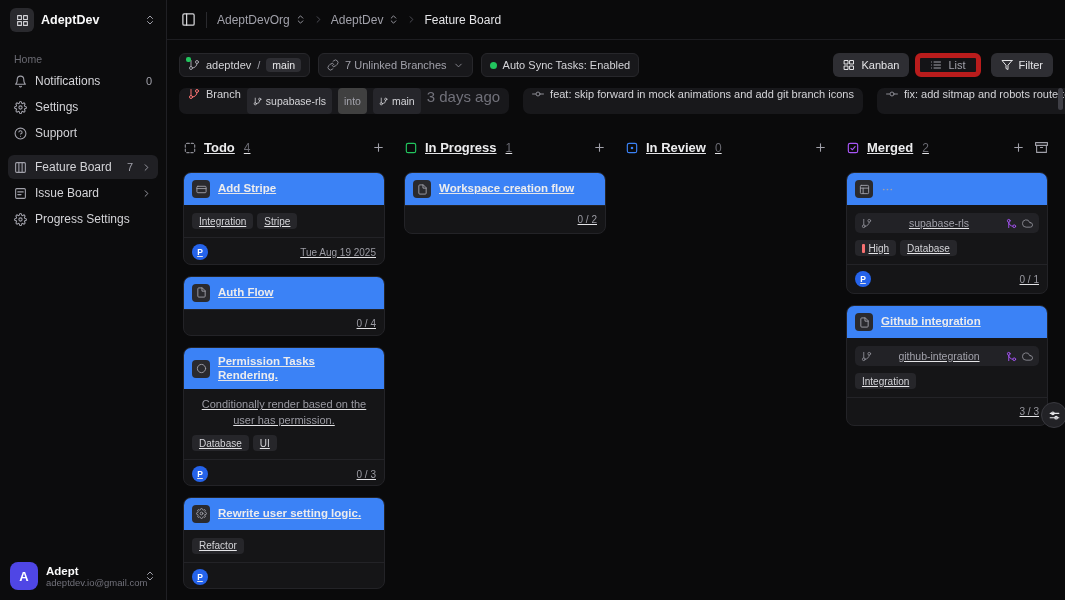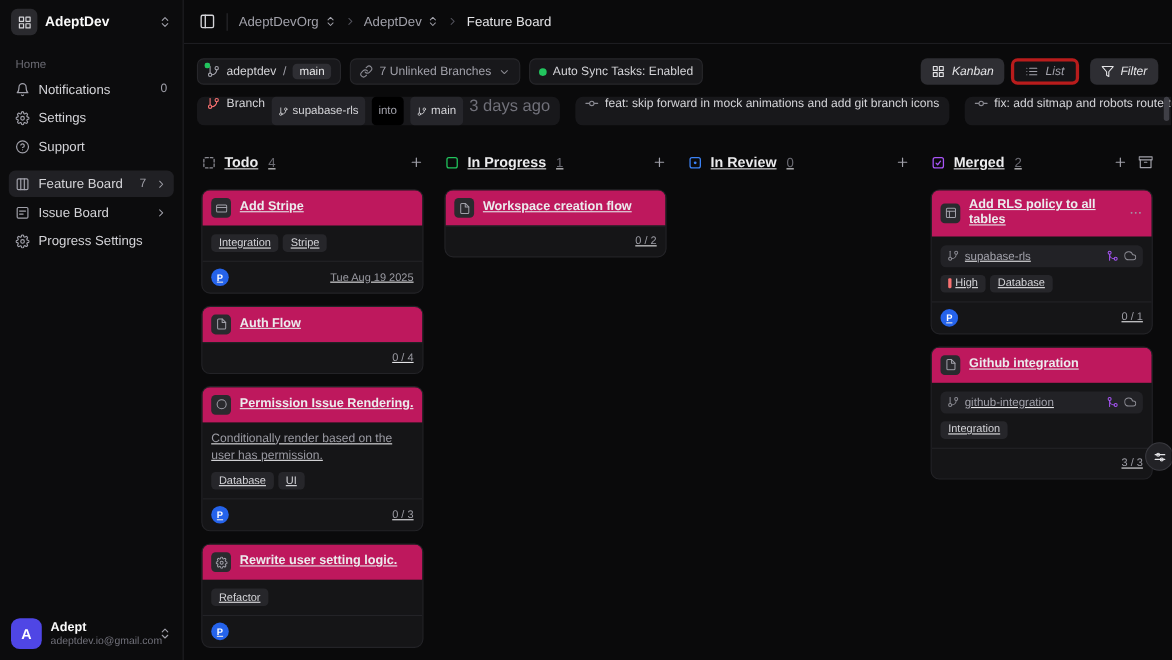--- a/index.html
+++ b/index.html
@@ -37,50 +37,50 @@
   .crumb.current { color:#e4e4e7; cursor:default; }
   .crumb-sep { color:#52525b; display:flex; }
 
   .toolbar { display:flex; align-items:center; gap:8px; padding:13px 12px 0; }
   .chip { display:flex; align-items:center; gap:6px; height:24px; padding:0 8px; background:#18181b; border:1px solid #27272b; border-radius:6px; font-size:11px; color:#d4d4d8; cursor:pointer; white-space:nowrap; }
   .chip .muted { color:#a1a1aa; }
   .mini-badge { background:#2e2e33; border-radius:4px; padding:1px 6px; font-size:10.5px; color:#e8e8ea; }
   .repo-ic { position:relative; display:flex; color:#a1a1aa; }
   .linked-dot { position:absolute; left:-2px; top:-2px; width:5px; height:5px; border-radius:2px; background:#22c55e; }
   .dot-green { width:7px; height:7px; border-radius:50%; background:#22c55e; flex:none; }
-  .toolbar-right { margin-left:auto; display:flex; gap:6px; align-items:center;font-style:italic; }
+  .toolbar-right { margin-left:auto; display:flex; gap:6px; align-items:center; }
   .btn { display:flex; align-items:center; gap:6px; height:24px; padding:0 10px; border-radius:6px; font-size:11px; color:#e4e4e7; cursor:pointer; white-space:nowrap; }
   .btn.solid { background:#2e2e33; }
-  .btn.outline { background:#141417; border:3px solid #b91c1c; color:#a1a1aa; }
+  .btn.outline { background:#141417; border:5px solid #b91c1c; color:#a1a1aa; }
   .btn .ic { display:flex; color:inherit; }
 
   .branch-strip { display:flex; align-items:center; gap:14px; padding:11px 12px 0; overflow:hidden; }
   .pill { display:flex; gap:6px; height:26px; padding:0 9px; background:#18181b; border-radius:7px; font-size:11px; color:#d4d4d8; cursor:pointer; white-space:nowrap; flex:none; }
   .ic-red { color:#f87171; display:flex; }
   .ic-gray { color:#8b8b93; display:flex; }
   .b-chip { display:flex; align-items:center; gap:4px; background:#26262b; border-radius:4px; padding:2px 6px; font-size:10.5px; color:#d4d4d8; }
-  .b-chip.dark { background:#000000; color:#a1a1aa; }
+  .b-chip.dark { background:#404040; color:#a1a1aa; }
   .pill .time { color:#71717a; font-size:15px; }
 
   
   .board { flex:1; display:flex; gap:19px; padding:26px 16px 0; overflow:hidden; }
   .column { width:202px; min-width:202px; display:flex; flex-direction:column;text-decoration:underline; }
   .col-header { display:flex; align-items:center; gap:7px; margin-bottom:17px; }
   .col-icon { display:flex; flex:none; }
   .col-title { font-size:13px; font-weight:700; color:#ececee; }
   .col-count { font-size:12px; color:#6b6b73; margin-left:2px; }
   .col-actions { margin-left:auto; display:flex; gap:10px; color:#a1a1aa; align-items:center; }
   .col-actions .act { display:flex; cursor:pointer; }
 
   .card { background:#151517; border:1px solid #232327; border-radius:8px; margin-bottom:11px; overflow:hidden; cursor:pointer; }
-  .card-header { display:flex; align-items:center; gap:8px; background:#be185d; padding:7px 8px; }
+  .card-header { display:flex; align-items:center; gap:8px; background:#3b82f6; padding:7px 8px; }
   .card-icon { width:18px; height:18px; border-radius:4px; background:#2a2a2e; display:flex; align-items:center; justify-content:center; color:#a1a1aa; flex:none; }
   .card-title { font-size:11.5px; font-weight:700; color:#ececee; flex:1; line-height:1.2; }
   .card-more { color:#a1a1aa; display:flex; cursor:pointer; }
-  .card-body { padding:8px; display:flex; flex-direction:column; gap:7px; }
+  .card-body { padding:8px; display:flex; flex-direction:column; gap:7px;text-align:center; }
   .card-desc { font-size:11px; color:#9b9ba3; line-height:1.4; }
   .tags { display:flex; flex-wrap:wrap; gap:4px; }
   .tag { display:flex; align-items:center; gap:4px; background:#26262a; border-radius:4px; padding:2.5px 7px; font-size:10px; color:#d4d4d8; }
   .tag .bar { width:2.5px; height:9px; border-radius:1px; flex:none; }
   .branch-row { display:flex; align-items:center; gap:5px; background:#222226; border-radius:5px; padding:4px 6px; font-size:10.5px; color:#a1a1aa; }
   .branch-row .name { flex:1; white-space:nowrap; overflow:hidden; }
   .ic-purple { color:#a855f7; display:flex; }
   .card-footer { display:flex; align-items:center; border-top:1px solid #232327; padding:6px 8px; min-height:28px; }
   .avatar-sm { width:16px; height:16px; border-radius:50%; background:#2563eb; color:#fff; font-size:8.5px; font-weight:700; display:flex; align-items:center; justify-content:center; }
   .card-meta { font-size:10px; color:#9b9ba3; margin-left:auto; }
@@ -428,21 +428,21 @@
               <span class="card-meta">0 / 4</span>
             </div>
           </article>
           <article class="card">
             <div class="card-header">
               <span class="card-icon">
                 <svg viewBox="0 0 24 24" width="11" height="11" fill="none" stroke="currentColor" stroke-width="2" stroke-linecap="round" stroke-linejoin="round">
                   <circle cx="12" cy="12" r="9"></circle>
                 </svg>
               </span>
-              <span class="card-title">Permission Issue Rendering.</span>
+              <span class="card-title">Permission Tasks Rendering.</span>
             </div>
             <div class="card-body">
               <div class="card-desc">Conditionally render based on the user has permission.</div>
               <div class="tags">
                 <span class="tag">
                   <span>Database</span>
                 </span>
                 <span class="tag">
                   <span>UI</span>
                 </span>
@@ -556,21 +556,20 @@
           </div>
           <article class="card">
             <div class="card-header">
               <span class="card-icon">
                 <svg viewBox="0 0 24 24" width="11" height="11" fill="none" stroke="currentColor" stroke-width="2" stroke-linecap="round" stroke-linejoin="round">
                   <rect x="3" y="3" width="18" height="18" rx="2"></rect>
                   <line x1="3" y1="9" x2="21" y2="9"></line>
                   <line x1="9" y1="9" x2="9" y2="21"></line>
                 </svg>
               </span>
-              <span class="card-title">Add RLS policy to all tables</span>
               <span class="card-more">
                 <svg viewBox="0 0 24 24" width="13" height="13" fill="none" stroke="currentColor" stroke-width="2" stroke-linecap="round" stroke-linejoin="round">
                   <circle cx="5" cy="12" r="1.6" fill="currentColor" stroke="none"></circle>
                   <circle cx="12" cy="12" r="1.6" fill="currentColor" stroke="none"></circle>
                   <circle cx="19" cy="12" r="1.6" fill="currentColor" stroke="none"></circle>
                 </svg>
               </span>
             </div>
             <div class="card-body">
               <div class="branch-row">

